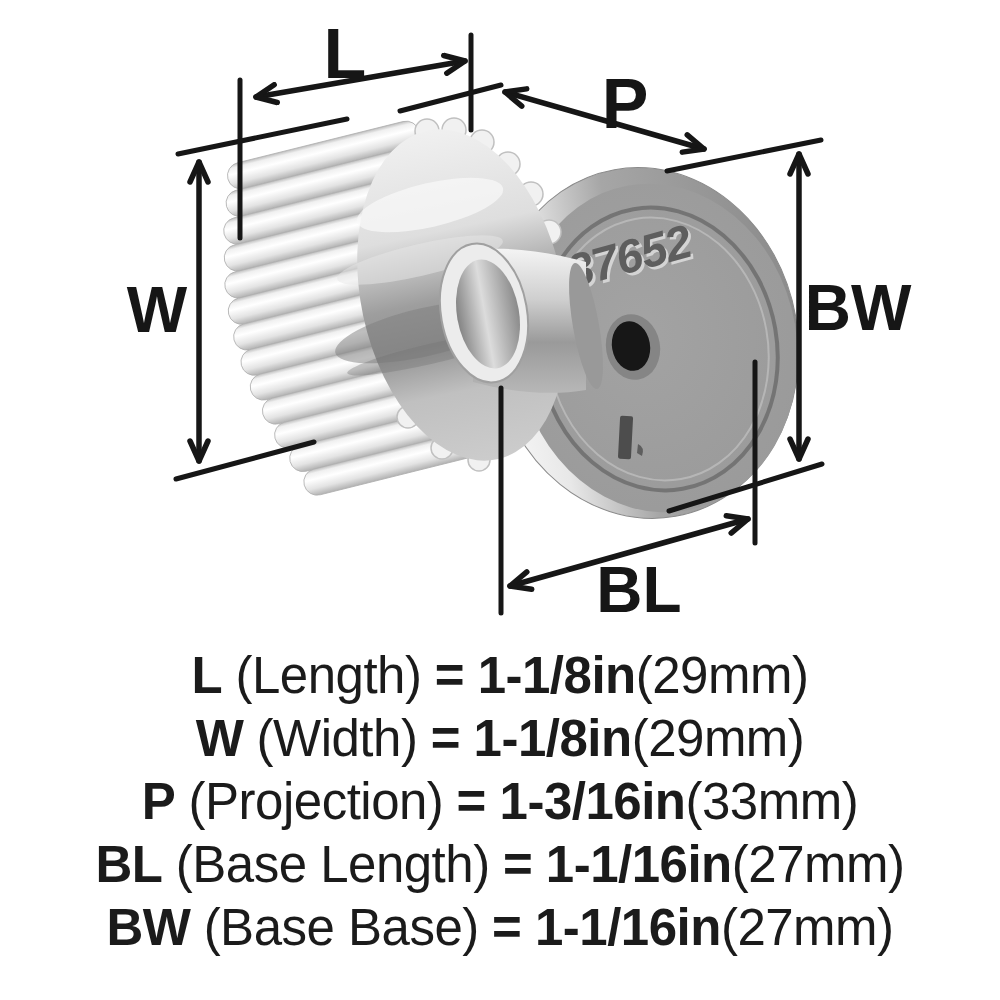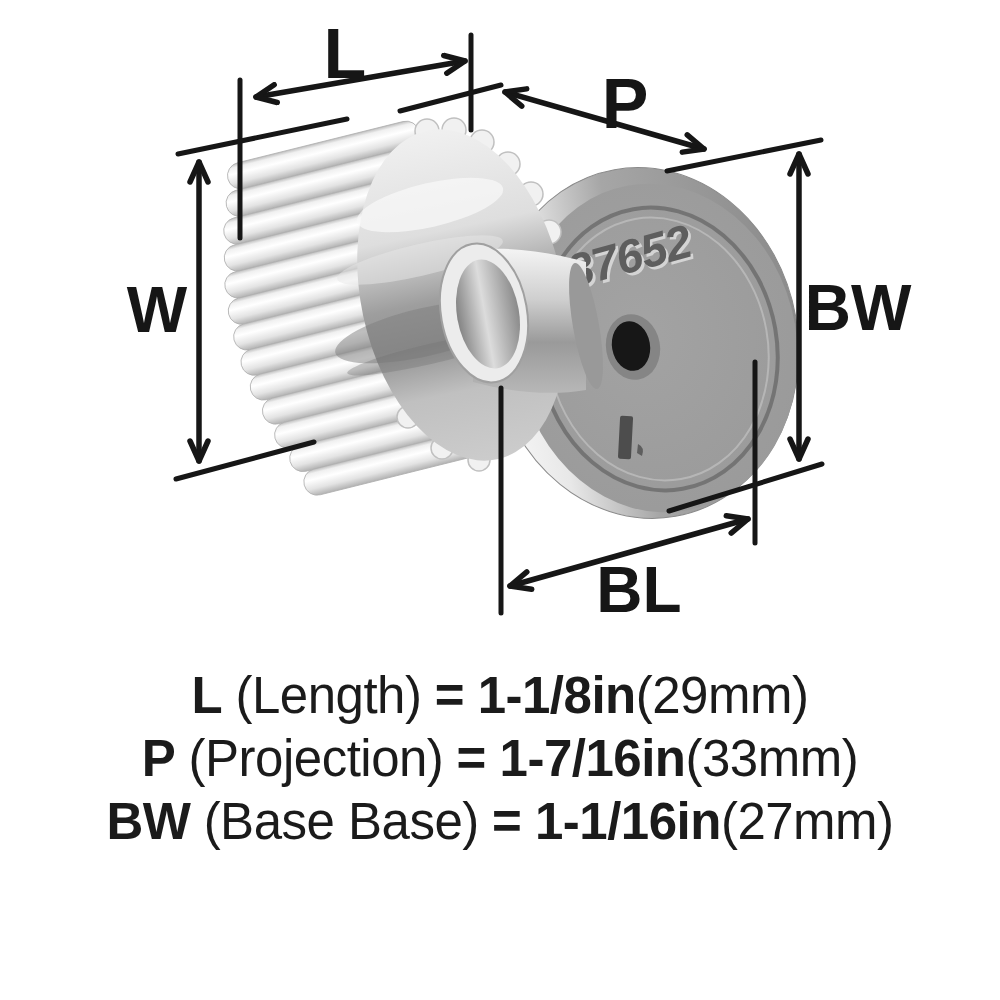--- a/index.html
+++ b/index.html
@@ -6,21 +6,21 @@
   .stage{
     position:relative;
     width:1000px;height:1000px;
     background:#ffffff;
     font-family:"Liberation Sans", sans-serif;
     overflow:hidden;
   }
   .diagram-svg{position:absolute;top:0;left:0;}
   .specs{
     position:absolute;
-    top:664px;left:0;right:0;
+    top:644px;left:0;right:0;
     text-align:center;
     color:#1b1b1b;
     font-size:51px;
     line-height:63px;
     letter-spacing:-0.5px;
     white-space:nowrap;
   }
   .spec-line .b{font-weight:bold;}
   .spec-line .r{font-weight:normal;}
   .spec-line .sp{margin-right:0.26em;}
@@ -166,19 +166,25 @@
       <text class="dimlabel" x="858" y="330" font-size="64" text-anchor="middle">BW</text>
       <text class="dimlabel" x="639" y="612" font-size="64" text-anchor="middle">BL</text>
     </g>
   </svg>
 
   <div class="specs">
     <div class="spec-line">
       <span class="b sp">L</span><span class="r sp">(Length)</span><span class="b">= 1-1/8in</span><span class="r">(29mm)</span>
     </div>
     <div class="spec-line">
-      <span class="b sp">P</span><span class="r sp">(Projection)</span><span class="b">= 1-7/16in</span><span class="r">(33mm)</span>
+      <span class="b sp">W</span><span class="r sp">(Width)</span><span class="b">= 1-1/8in</span><span class="r">(29mm)</span>
+    </div>
+    <div class="spec-line">
+      <span class="b sp">P</span><span class="r sp">(Projection)</span><span class="b">= 1-3/16in</span><span class="r">(33mm)</span>
+    </div>
+    <div class="spec-line">
+      <span class="b sp">BL</span><span class="r sp">(Base Length)</span><span class="b">= 1-1/16in</span><span class="r">(27mm)</span>
     </div>
     <div class="spec-line">
       <span class="b sp">BW</span><span class="r sp">(Base Base)</span><span class="b">= 1-1/16in</span><span class="r">(27mm)</span>
     </div>
   </div>
 </div>
 
 </body></html>

